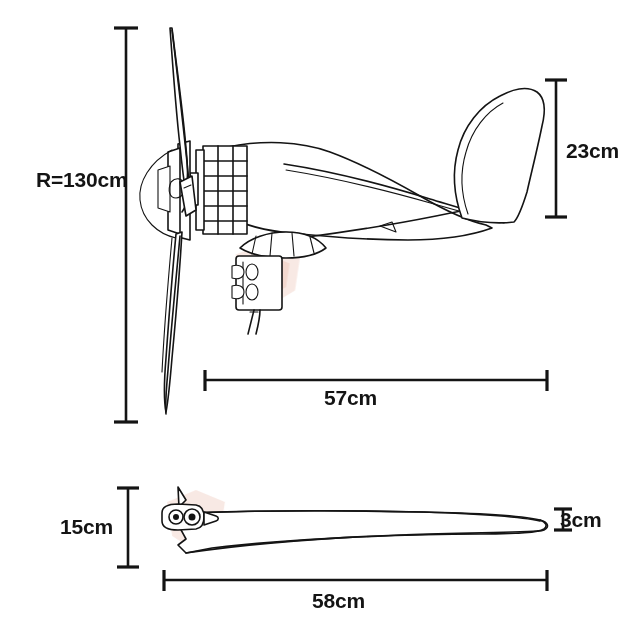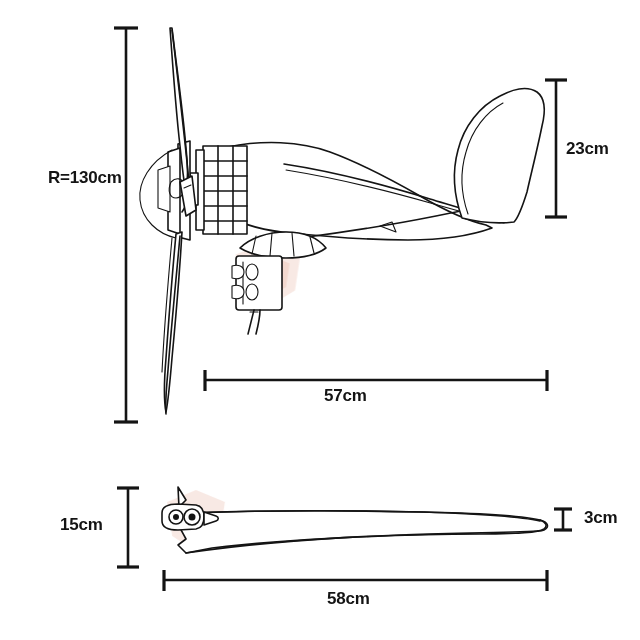--- a/index.html
+++ b/index.html
@@ -18,32 +18,32 @@
   #drawing {
     position: absolute;
     left: 0;
     top: 0;
     width: 640px;
     height: 640px;
   }
   .dim-label {
     position: absolute;
     font-family: "Liberation Sans", sans-serif;
-    font-size: 17px;
+    font-size: 21px;
     font-weight: 700;
     color: #141414;
     white-space: nowrap;
     letter-spacing: -0.2px;
   }
-  #lbl-R   { left: 48px;  top: 168px; text-align: right; }
+  #lbl-R   { left: 36px;  top: 168px; text-align: right; }
   #lbl-23  { left: 566px; top: 139px; }
   #lbl-57  { left: 324px; top: 386px; }
   #lbl-15  { left: 60px;  top: 515px; }
-  #lbl-3   { left: 560px; top: 508px; margin-left: 24px; }
-  #lbl-58  { left: 327px; top: 589px; }
+  #lbl-3   { left: 560px; top: 508px; }
+  #lbl-58  { left: 312px; top: 589px; }
 </style>
 </head>
 <body>
 
 <div id="page">
 
   <svg id="drawing" viewBox="0 0 640 640">
     <defs>
       <style>
         .ln   { fill:none; stroke:#141414; stroke-width:1.6; stroke-linecap:round; stroke-linejoin:round; }

